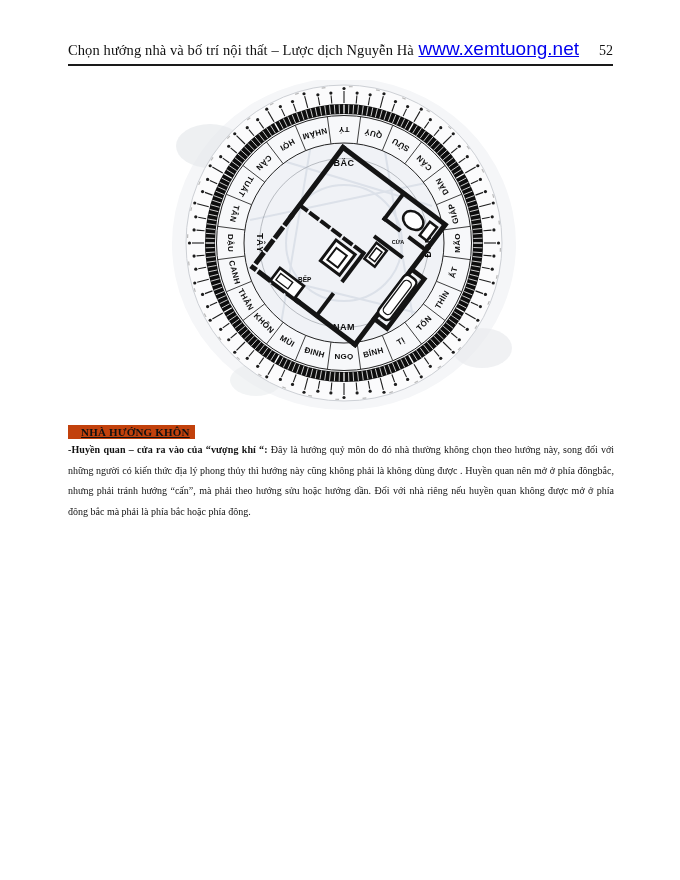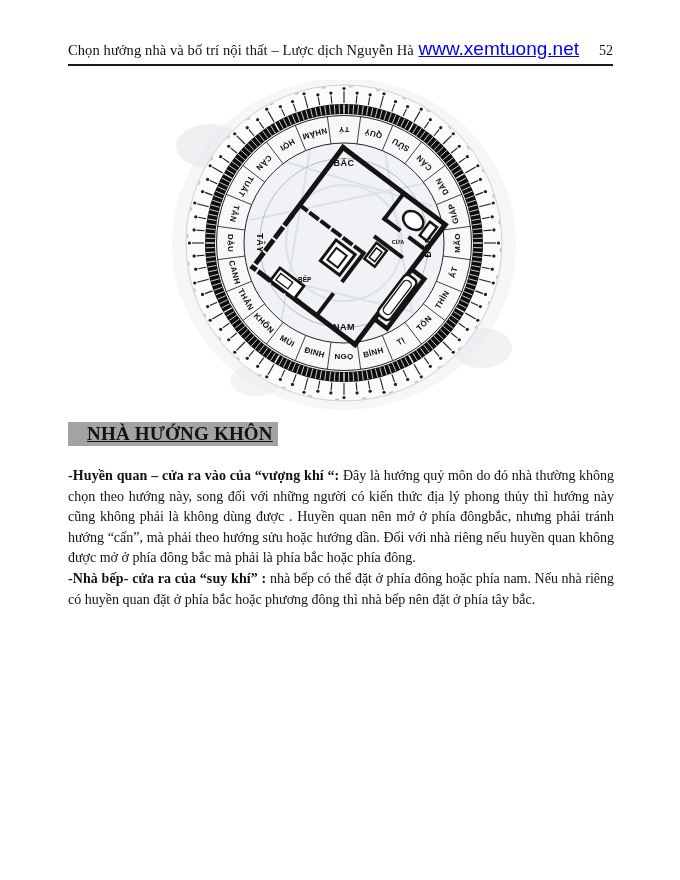--- a/index.html
+++ b/index.html
@@ -22,24 +22,24 @@
     position:absolute;left:68px;top:64px;width:545px;height:2px;background:#1a1a1a;
   }
   
   .compass-wrap{
     position:absolute;left:170px;top:80px;width:348px;height:332px;
   }
   .compass-wrap svg{display:block;}
   
   .section{position:absolute;left:68px;top:422px;width:546px;}
   .heading{
-    display:inline-block;background:#a3a3a3;font-weight:bold;font-size:19px;
-    text-decoration:underline;padding:1px 5px 1px 19px;letter-spacing:.2px;
+    display:inline-block;background:#c2410c;font-weight:bold;font-size:11px;
+    text-decoration:underline;padding:1px 5px 1px 13px;letter-spacing:.2px;
   }
-  .bodytext{margin-top:20px;font-size:14px;line-height:20.6px;text-align:justify;}
+  .bodytext{margin-top:0;font-size:10px;line-height:20.6px;text-align:justify;}
   .bodytext p{margin:0;}
   .bodytext b{letter-spacing:.1px;}
 </style>
 </head>
 <body>
 
 <div class="header">
   <span class="title">Chọn hướng nhà và bố trí nội thất – Lược dịch Nguyễn Hà</span>
   <span class="link">www.xemtuong.net</span>
   <span class="pagenum">52</span>
@@ -540,15 +540,14 @@
     <text x="0" y="0" transform="translate(-14,50) rotate(-37)" font-family="Liberation Sans, sans-serif" font-size="6.5" font-weight="bold" fill="#0c0c0c" text-anchor="middle">BẾP</text>
     <text x="0" y="0" transform="translate(38,-36) rotate(-37)" font-family="Liberation Sans, sans-serif" font-size="5.5" font-weight="bold" fill="#0c0c0c" text-anchor="middle">CỬA</text>
   </g>
 </svg>
 </div>
 
 <div class="section">
   <span class="heading">NHÀ HƯỚNG KHÔN</span>
   <div class="bodytext">
     <p><b>-Huyền quan – cửa ra vào của “vượng khí “:</b><span> Đây là hướng quỷ môn do đó nhà thường không chọn theo hướng này, song đối với những người có kiến thức địa lý phong thủy thì hướng này cũng không phải là không dùng được . Huyền quan nên mở ở phía đôngbắc, nhưng phải tránh hướng “cấn”, mà phải theo hướng sửu hoặc hướng dần. Đối với nhà riêng nếu huyền quan không được mở ở phía đông bắc mà phải là phía bắc hoặc phía đông.</span></p>
-    <p><b>-Nhà bếp- cửa ra của “suy khí” :</b><span> nhà bếp có thể đặt ở phía đông hoặc phía nam. Nếu nhà riêng có huyền quan đặt ở phía bắc hoặc phương đông thì nhà bếp nên đặt ở phía tây bắc.</span></p>
   </div>
 </div>
 
 </body></html>

